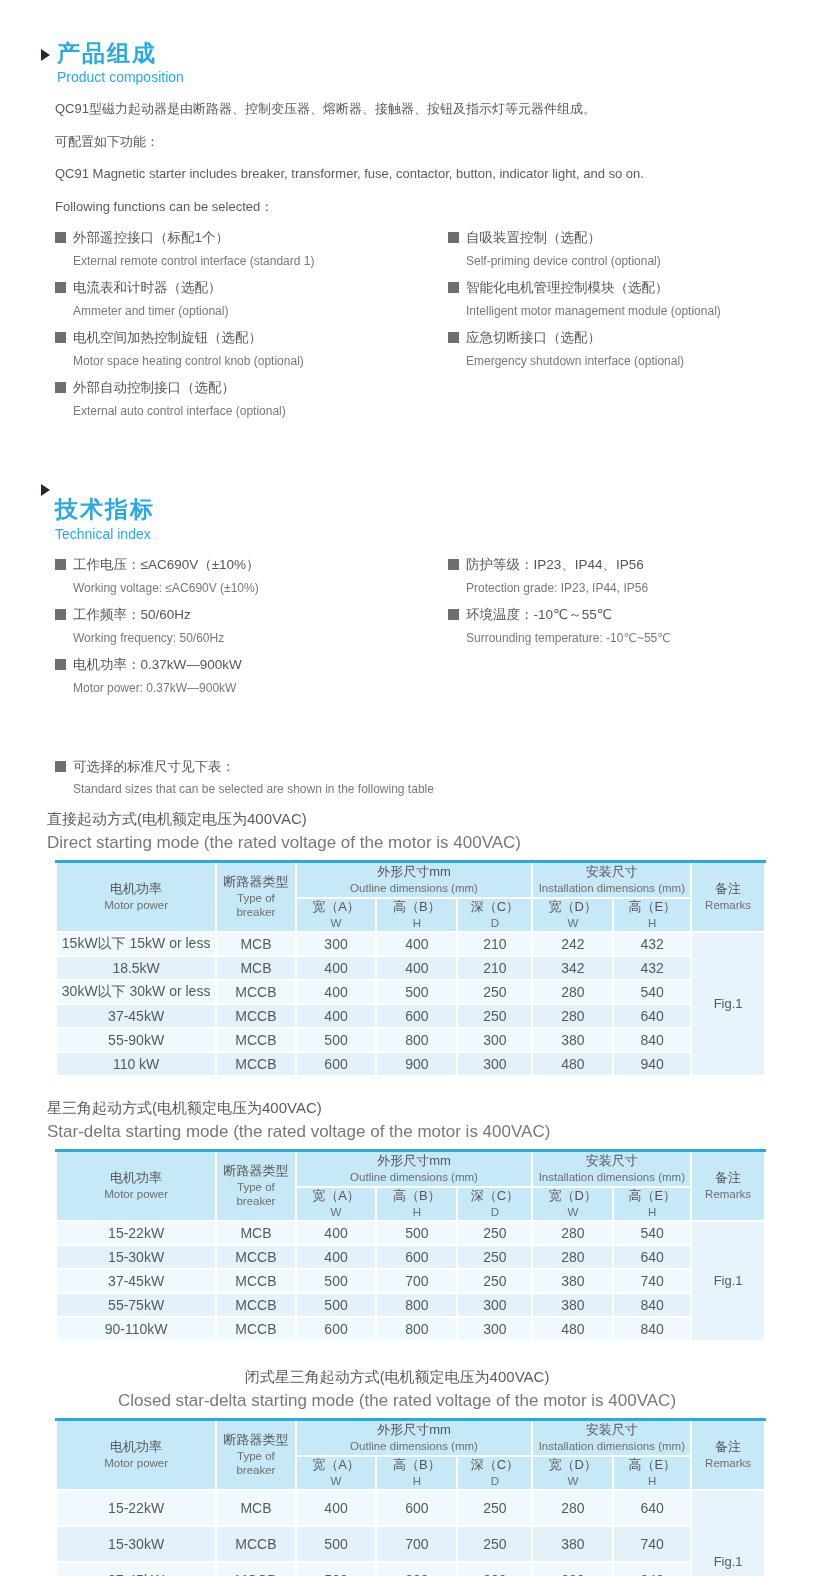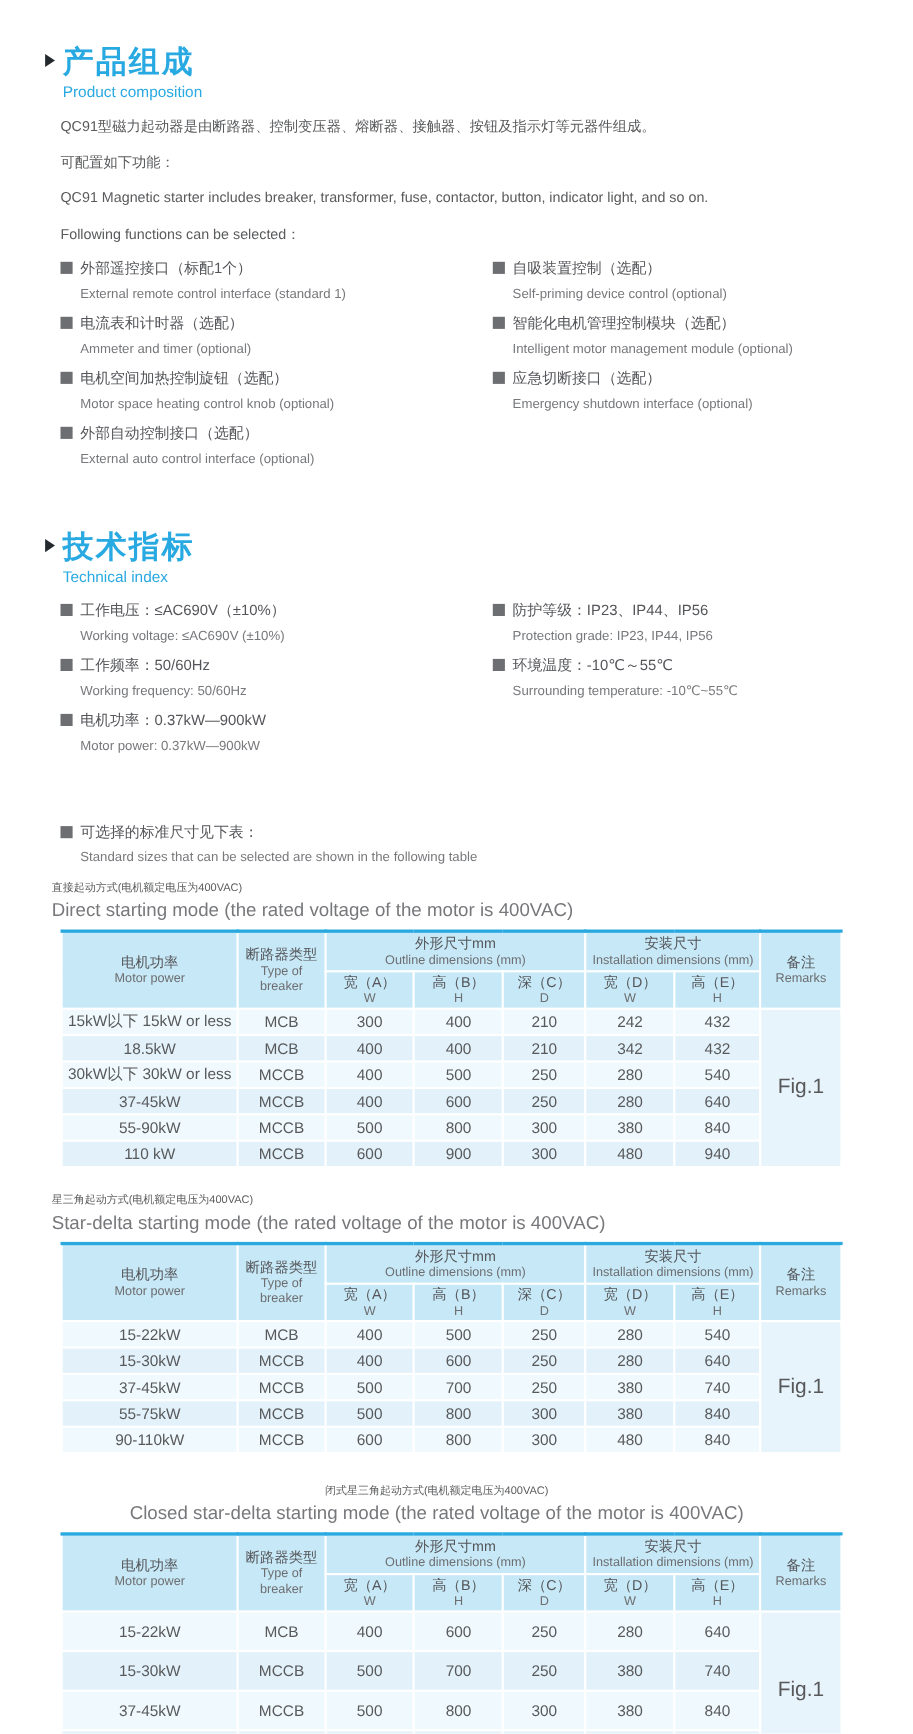--- a/index.html
+++ b/index.html
@@ -7,57 +7,57 @@
     width:830px;height:1576px;overflow:hidden;background:#ffffff;
     font-family:"Liberation Sans","DejaVu Sans",sans-serif;
     color:#58595b;
   }
   .page{padding:40px 64px 0 55px;position:relative;}
 
   
   .sec-head{display:flex;align-items:flex-start;margin:0 0 14px 0;}
   .tri{width:0;height:0;border-left:9px solid #24292e;border-top:6px solid transparent;
        border-bottom:6px solid transparent;margin:9px 7px 0 -14px;}
-  .sec-title-zh{font-size:28px;font-weight:bold;color:#29a9e1;letter-spacing:2px;line-height:1.15;}
+  .sec-title-zh{font-size:23px;font-weight:bold;color:#29a9e1;letter-spacing:2px;line-height:1.15;}
   .sec-title-en{font-size:14px;color:#29a9e1;margin-top:3px;}
 
   .para{font-size:13px;color:#595a5c;margin:0 0 13px 0;line-height:1.5;}
 
   
   .cols{display:flex;}
   .col-l{width:393px;flex:none;}
   .col-r{flex:1;}
   .feat{margin-bottom:11px;}
   .feat-zh{display:flex;align-items:flex-start;font-size:13.5px;color:#55565a;}
   .sq{width:11px;height:11px;background:#6d6e71;display:inline-block;flex:none;margin:3px 7px 0 0;}
   .feat-en{font-size:12px;color:#77787b;margin:7px 0 0 18px;}
 
-  .sec-gap{margin-top:46px;}
+  .sec-gap{margin-top:46px;flex-direction:column;}
 
   .note{margin-top:52px;}
 
   
   .tbl-cap{margin-top:22px;margin-bottom:7px;}
-  .tbl-cap .cap-zh{font-size:10px;color:#5b5c5e;margin:0 0 4px 0;}
+  .tbl-cap .cap-zh{font-size:15px;color:#5b5c5e;margin:0 0 4px 0;}
   .tbl-cap .cap-en{font-size:17px;color:#77787b;margin:0;}
   .cap-shift{margin-left:-8px;}
   .cap-shift3{margin-left:-27px;margin-top:26px;text-align:center;}
 
   
   table.dim{width:100%;border-collapse:collapse;table-layout:fixed;border-top:3px solid #2aa9e1;}
   table.dim th,table.dim td{border:2px solid #ffffff;text-align:center;vertical-align:middle;padding:0;}
   table.dim th{background:#c7e8f6;font-weight:normal;}
   .h-zh{display:block;font-size:13px;color:#55565a;line-height:1.25;}
   .h-en{display:block;font-size:11.5px;color:#6d6e71;line-height:1.2;margin-top:1px;}
   tr.h1 th{height:34px;}
   tr.h2 th{height:32px;text-align:center;}
   table.dim td{font-size:14px;color:#58595b;background:#eaf5fc;}
   table.dim tbody tr:nth-child(odd) td{background:#f0f9fd;}
   table.dim tbody tr:nth-child(even) td{background:#e2f1fa;}
-  table.dim td.remark-cell{background:#e8f4fb !important;font-size:19px;}
+  table.dim td.remark-cell{background:#e8f4fb !important;font-size:13px;}
   table.rows-sm td{height:22px;}
   table.rows-lg td{height:34px;}
   .mt-note-en{margin-top:6px;}
 </style>
 </head>
 <body>
 
 <div class="page">
 
   <div class="sec-head">

